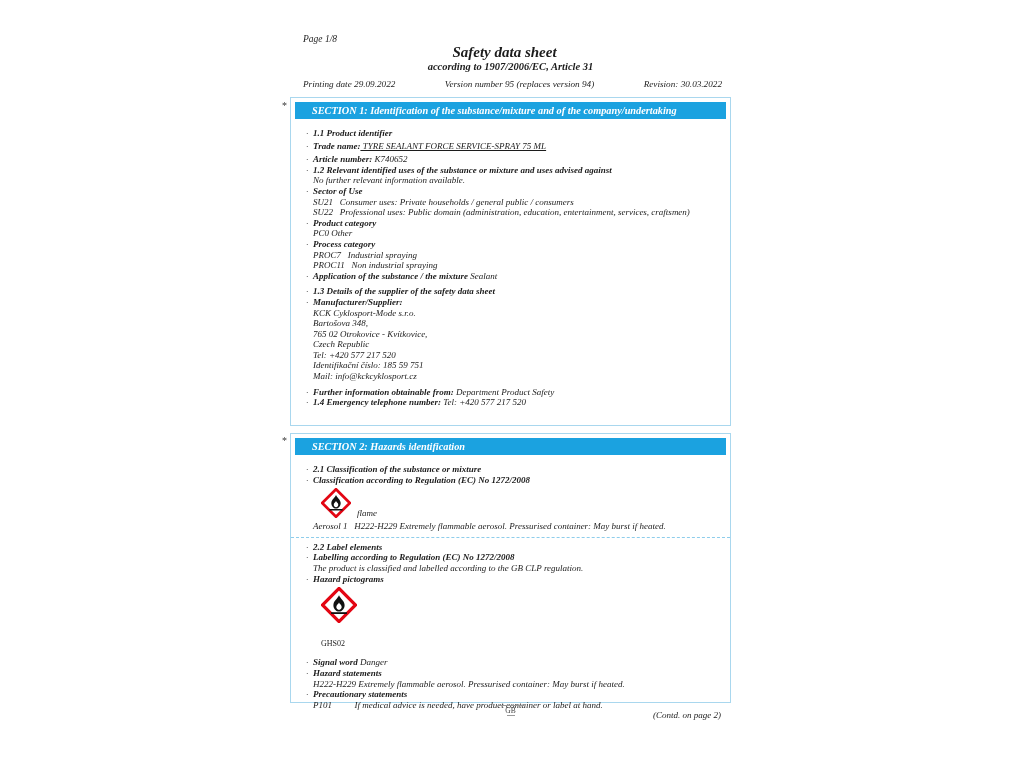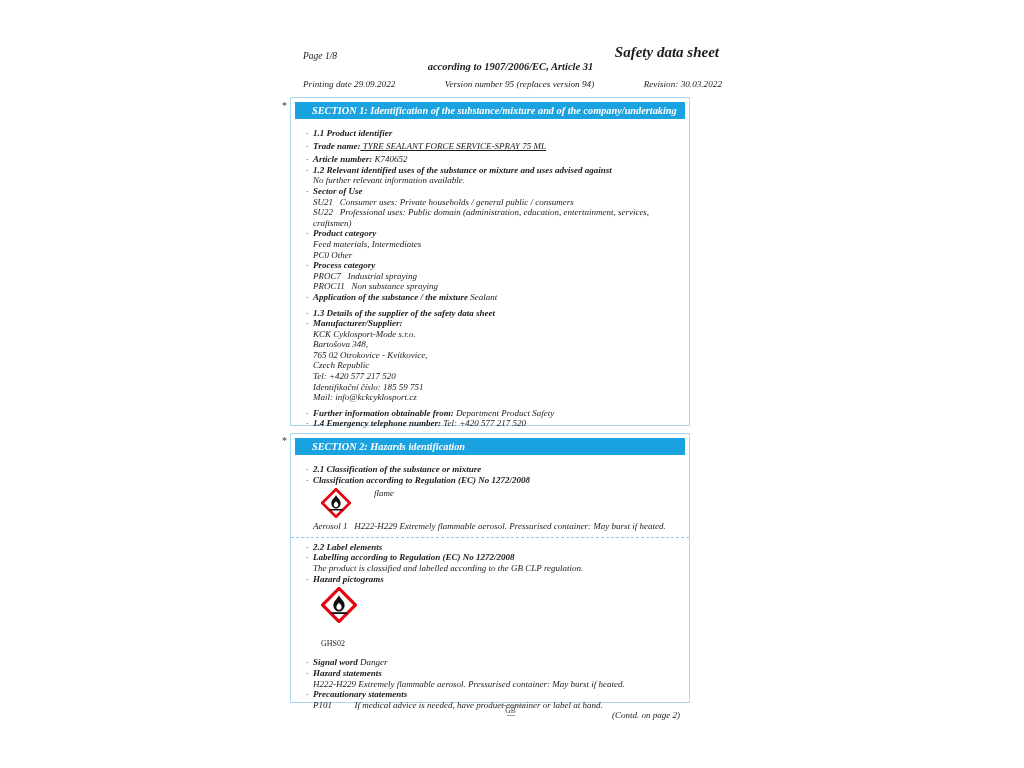--- a/index.html
+++ b/index.html
@@ -8,41 +8,41 @@
     background:#ffffff;
     font-family:"Liberation Serif","DejaVu Serif",serif;
     color:#1c1c1c;
     position:relative;
     overflow:hidden;
   }
   .canvas { position:absolute; inset:0; }
 
   
   .page-label {
-    position:absolute; left:303px; top:51px;
+    position:absolute; left:303px; top:34px;
     font-size:9.5px; font-style:italic;
   }
   .doc-title {
-    position:absolute; left:278px; top:44px; width:441px;
-    text-align:right; font-size:15px; font-weight:bold; font-style:italic;
+    position:absolute; left:284px; top:44px; width:441px;
+    text-align:center; font-size:15px; font-weight:bold; font-style:italic;
   }
   .doc-subtitle {
     position:absolute; left:290px; top:61px; width:441px;
     text-align:center; font-size:10.5px; font-weight:bold; font-style:italic;
   }
   .meta-row {
     position:absolute; left:290px; top:79px; width:441px;
     display:flex; justify-content:space-between;
     padding:0 9px 0 13px;
     font-size:9.2px; font-style:italic;
   }
 
   
   .sec-box {
-    position:absolute; left:290px; width:400px;
+    position:absolute; left:290px; width:441px;
     border:1px solid var(--box-border); background:#fff;
   }
   .sec-box.s1 { top:97px;  height:329px; }
   .sec-box.s2 { top:433px; height:270px; }
   .sec-bar {
     margin:4px; height:17px; line-height:17px;
     background:var(--bar-bg); color:#ffffff;
     font-size:10.3px; font-weight:bold; font-style:italic;
     padding-left:17px; white-space:nowrap; overflow:hidden;
   }
@@ -52,21 +52,21 @@
   }
   .line { position:relative; white-space:pre-wrap; }
   .line .bullet { position:absolute; left:-7px; top:0; }
   .line .b { font-weight:bold; }
   .line .u-b { font-weight:normal; text-decoration:underline; }
   .line.right { text-align:right; }
   .line.dashes {
     border-top:1px dashed var(--dash); height:0;
     margin:5px -9px 4px -22px;
   }
-  .pict-inline { display:flex; align-items:flex-start; gap:23px; margin:3px 0 3px 8px; }
+  .pict-inline { display:flex; align-items:flex-end; gap:6px; margin:3px 0 3px 8px; }
   .pict-block  { margin:4px 0 2px 8px; display:inline-block; }
   .pict-block .cap { font-size:8px; font-style:normal; margin-top:13px; }
 
   .marker {
     position:absolute; left:282px; font-size:10px; font-style:normal; color:#333;
   }
   .marker.m1 { top:100px; }
   .marker.m2 { top:435px; }
 
   
@@ -102,25 +102,24 @@
     <div class="sec-content">
         <div class="line label"><span class="bullet">·</span><span class="b">1.1 Product identifier</span></div>
         <div class="line label" style="margin-top: 2px;"><span class="bullet">·</span><span class="b">Trade name:</span><span class="u-b"> TYRE SEALANT FORCE SERVICE-SPRAY 75 ML</span></div>
         <div class="line label" style="margin-top: 3px;"><span class="bullet">·</span><span class="b">Article number:</span><span class=""> K740652</span></div>
         <div class="line label"><span class="bullet">·</span><span class="b">1.2 Relevant identified uses of the substance or mixture and uses advised against</span></div>
         <div class="line plain">No further relevant information available.</div>
         <div class="line label"><span class="bullet">·</span><span class="b">Sector of Use</span></div>
         <div class="line plain">SU21   Consumer uses: Private households / general public / consumers</div>
         <div class="line plain">SU22   Professional uses: Public domain (administration, education, entertainment, services, craftsmen)</div>
         <div class="line label"><span class="bullet">·</span><span class="b">Product category</span></div>
-        <div class="line plain">Feed materials, Intermediates</div>
         <div class="line plain">PC0 Other</div>
         <div class="line label"><span class="bullet">·</span><span class="b">Process category</span></div>
         <div class="line plain">PROC7   Industrial spraying</div>
-        <div class="line plain">PROC11   Non substance spraying</div>
+        <div class="line plain">PROC11   Non industrial spraying</div>
         <div class="line label"><span class="bullet">·</span><span class="b">Application of the substance / the mixture</span><span class=""> Sealant</span></div>
         <div class="line label" style="margin-top: 5px;"><span class="bullet">·</span><span class="b">1.3 Details of the supplier of the safety data sheet</span></div>
         <div class="line label"><span class="bullet">·</span><span class="b">Manufacturer/Supplier:</span></div>
         <div class="line plain">KCK Cyklosport-Mode s.r.o.</div>
         <div class="line plain">Bartošova 348,</div>
         <div class="line plain">765 02 Otrokovice - Kvítkovice,</div>
         <div class="line plain">Czech Republic</div>
         <div class="line plain">Tel: +420 577 217 520</div>
         <div class="line plain">Identifikační číslo: 185 59 751</div>
         <div class="line plain">Mail: info@kckcyklosport.cz</div>

